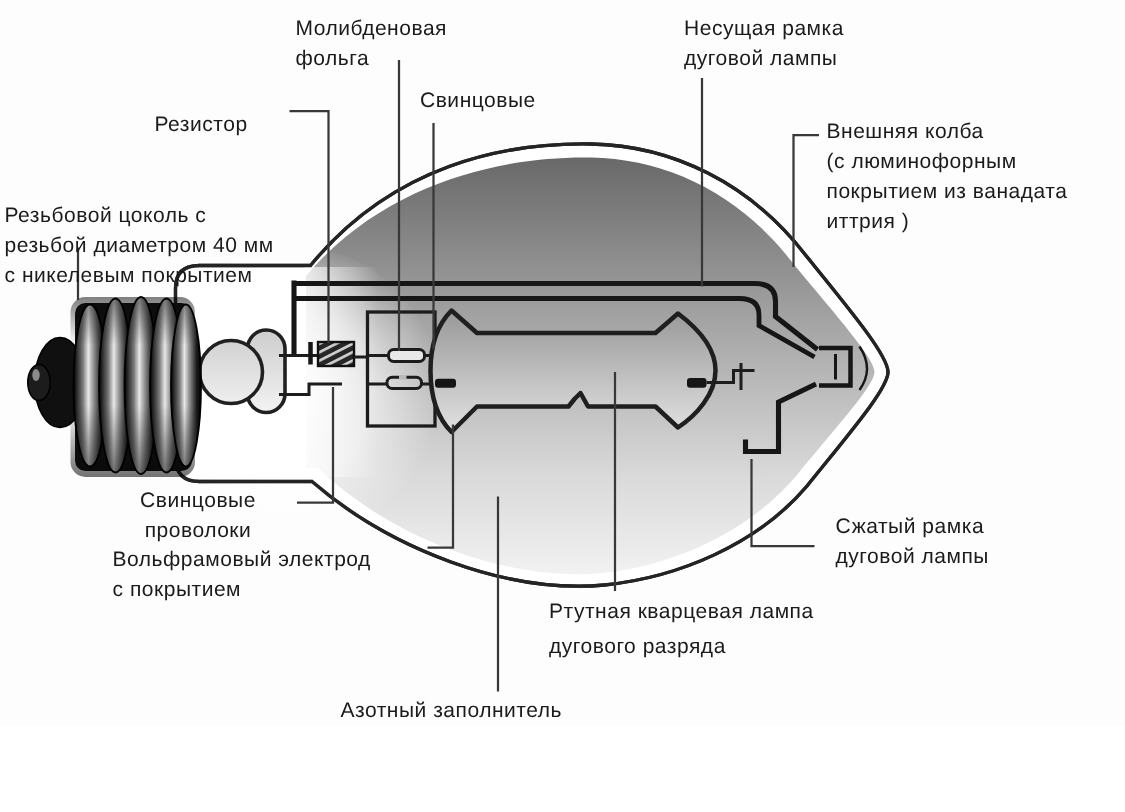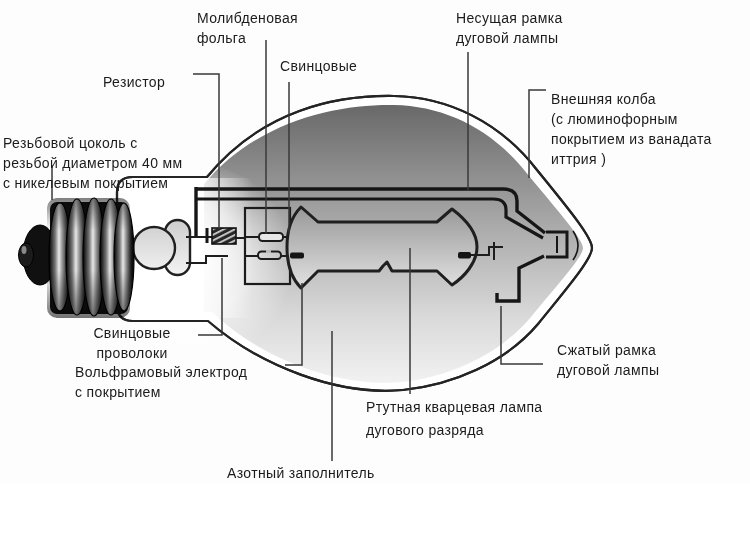--- a/index.html
+++ b/index.html
@@ -200,21 +200,21 @@
 
 <div class="lbl" style="left:280px;top:56px;">
   <div>Свинцовые</div>
 </div>
 
 <div class="lbl" style="left:456px;top:8px;">
   <div>Несущая рамка</div>
   <div>дуговой лампы</div>
 </div>
 
-<div class="lbl" style="left:551px;top:77px;margin-top:12px;">
+<div class="lbl" style="left:551px;top:77px;">
   <div>Внешняя колба</div>
   <div>(с люминофорным</div>
   <div>покрытием из ванадата</div>
   <div>иттрия )</div>
 </div>
 
 <div class="lbl" style="left:3px;top:100px;margin-top:33px;">
   <div>Резьбовой цоколь с</div>
   <div>резьбой диаметром 40 мм</div>
   <div>с никелевым покрытием</div>

